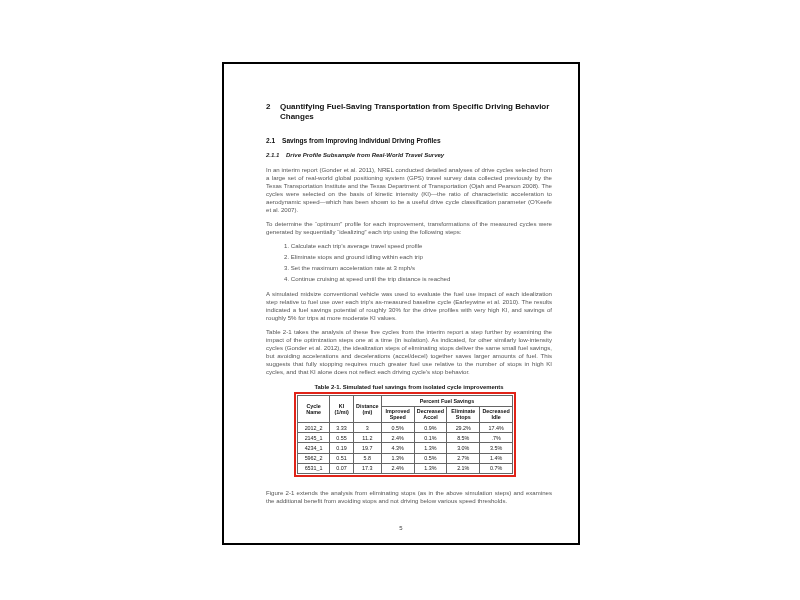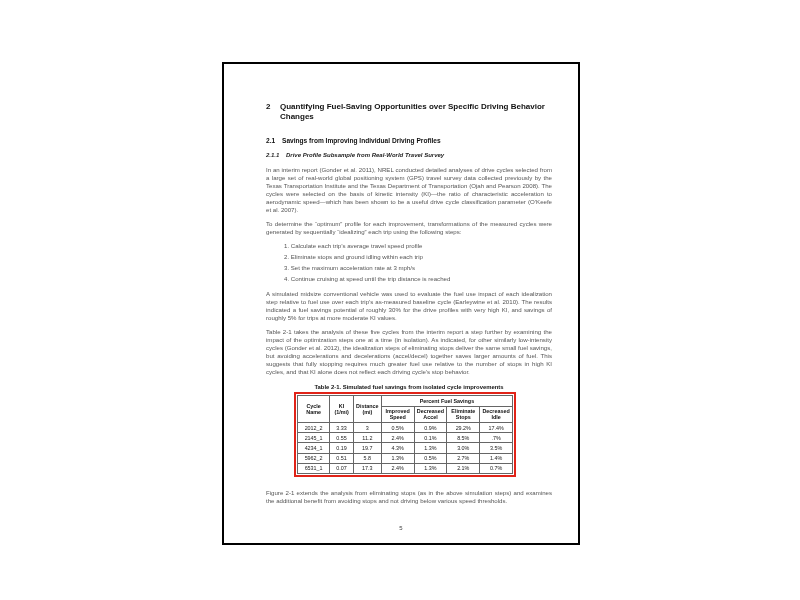--- a/index.html
+++ b/index.html
@@ -35,21 +35,21 @@
 </style>
 </head>
 <body>
 
 <div class="canvas">
   <div class="page-frame">
     <div class="content">
 
       <div class="sec-heading">
         <span class="num">2</span>
-        <span>Quantifying Fuel-Saving Opportunities over Specific Driving Behavior Changes</span>
+        <span>Quantifying Fuel-Saving Transportation from Specific Driving Behavior Changes</span>
       </div>
 
       <div class="sub-heading">
         <span class="num">2.1</span>
         <span>Savings from Improving Individual Driving Profiles</span>
       </div>
 
       <div class="subsub-heading">
         <span class="num">2.1.1</span>
         <span>Drive Profile Subsample from Real-World Travel Survey</span>

